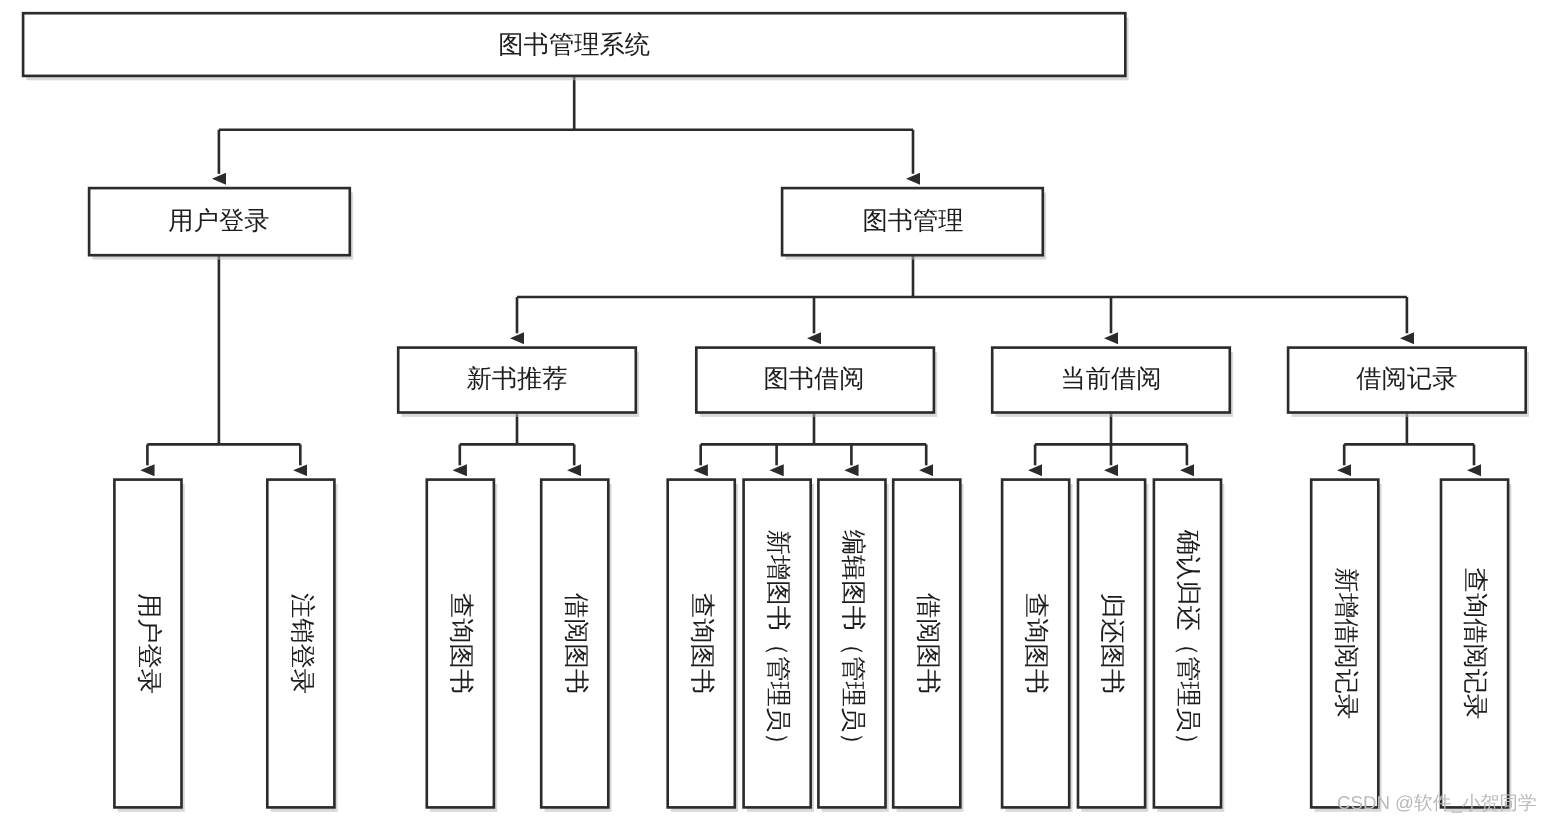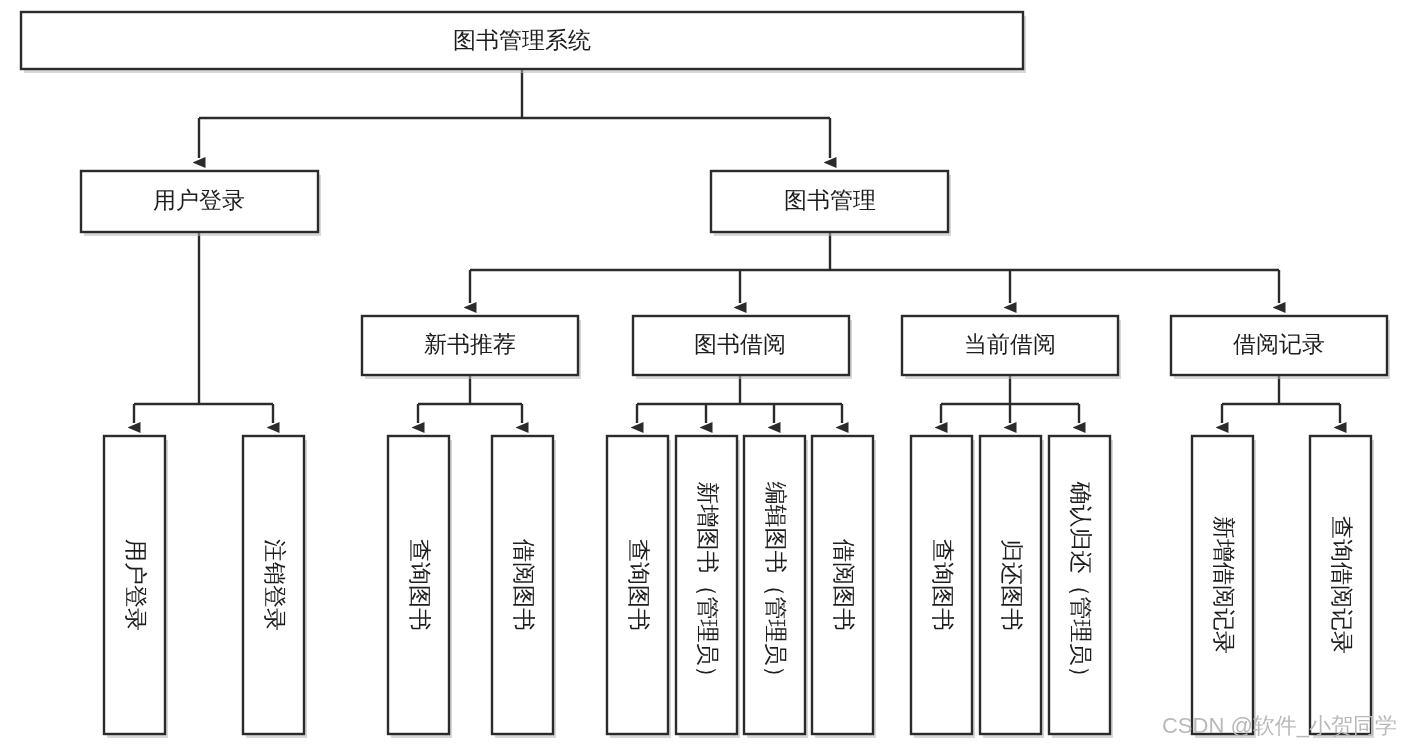--- a/index.html
+++ b/index.html
@@ -53,21 +53,21 @@
   }
   .label-v {
     font-size: 23px;
     letter-spacing: 0px;
   }
   .watermark {
     position: absolute;
     right: 8px;
     bottom: 6px;
     font-family: "Liberation Sans", "DejaVu Sans", sans-serif;
-    font-size: 22px;
+    font-size: 17px;
     color: #b9b9b9;
     white-space: nowrap;
     user-select: none;
   }
 </style>
 </head>
 <body>
 
 <div id="diagram-root">
 

